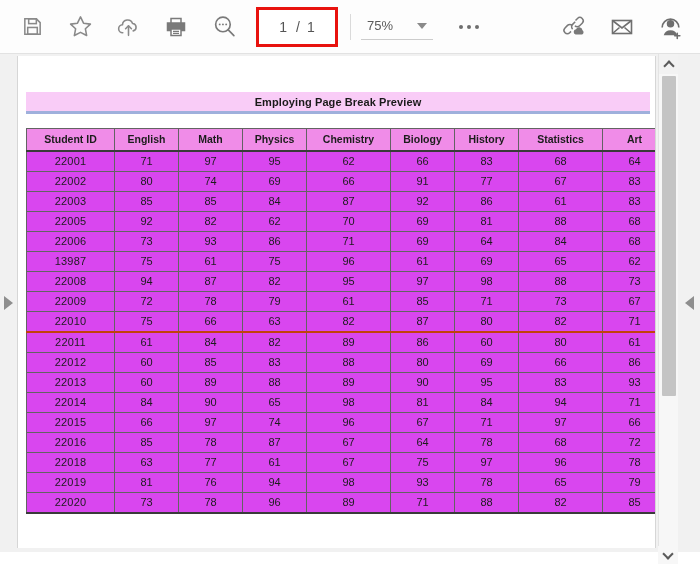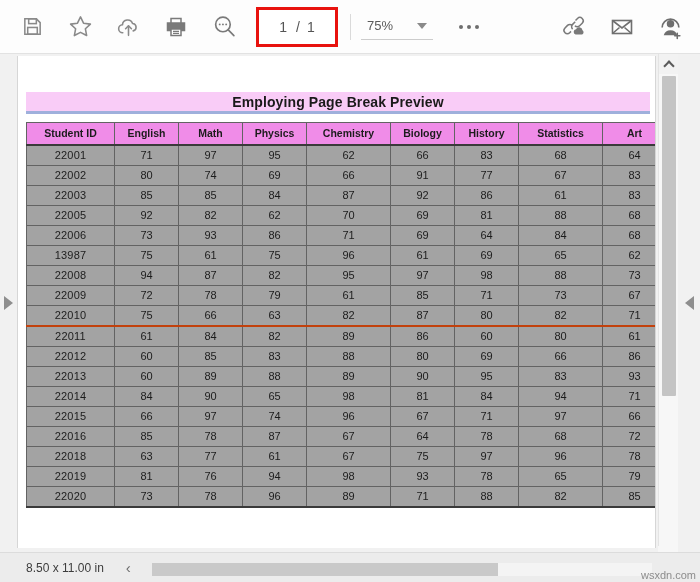--- a/index.html
+++ b/index.html
@@ -147,32 +147,32 @@
   .title-band {
     width: 624px;
     height: 22px;
     background: #f9ccf7;
     border-bottom: 3px solid #9fb0dc;
     display: flex;
     align-items: center;
     justify-content: center;
   }
   .title-band span {
-    font-size: 14px;
+    font-size: 11px;
     font-weight: bold;
     color: #1a1a1a;
     letter-spacing: .1px;
   }
 
   table.grid {
-    margin-top: 8px;
+    margin-top: 14px;
     border-collapse: collapse;
     table-layout: fixed;
     width: 624px;
-    background: #a3a3a3;
+    background: #d946ef;
   }
   table.grid th, table.grid td {
     border: 1px solid #636363;
     text-align: center;
     font-size: 11px;
     color: #1c1c1c;
     height: 19px;
     padding: 0;
     line-height: 19px;
     white-space: nowrap;
@@ -640,22 +640,14 @@
   </div>
 
   <div class="vs-down-outer">
     <span class="chev down"></span>
   </div>
 
   <div class="right-strip">
     <span class="tri-left"></span>
   </div>
 
-  <div class="statusbar">
-    <span class="page-size">8.50 x 11.00 in</span>
-    <span class="nav-prev">‹</span>
-    <div class="hscroll">
-      <div class="hs-thumb"></div>
-    </div>
-    <span class="wm">wsxdn.com</span>
-  </div>
 
 </div>
 
 </body></html>

